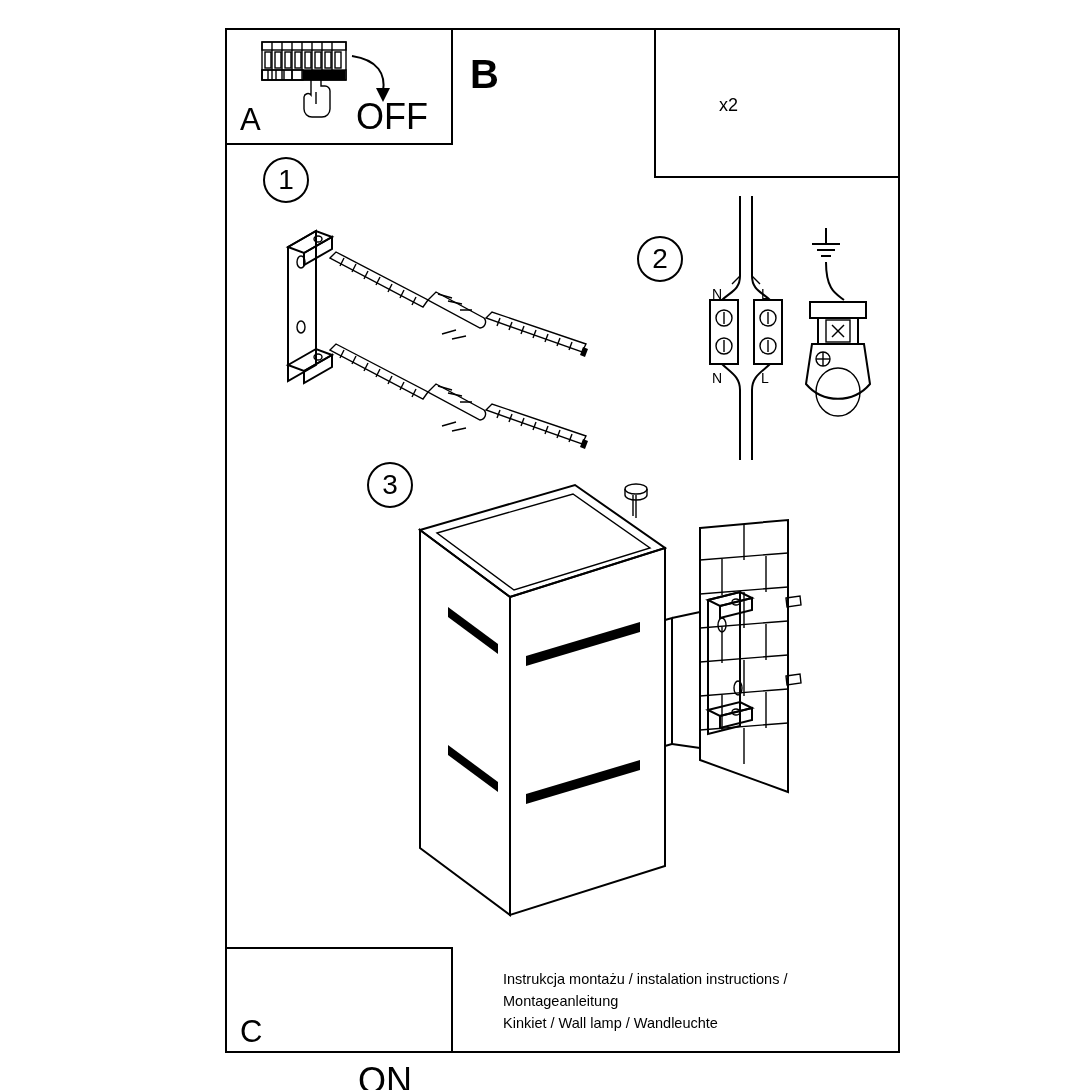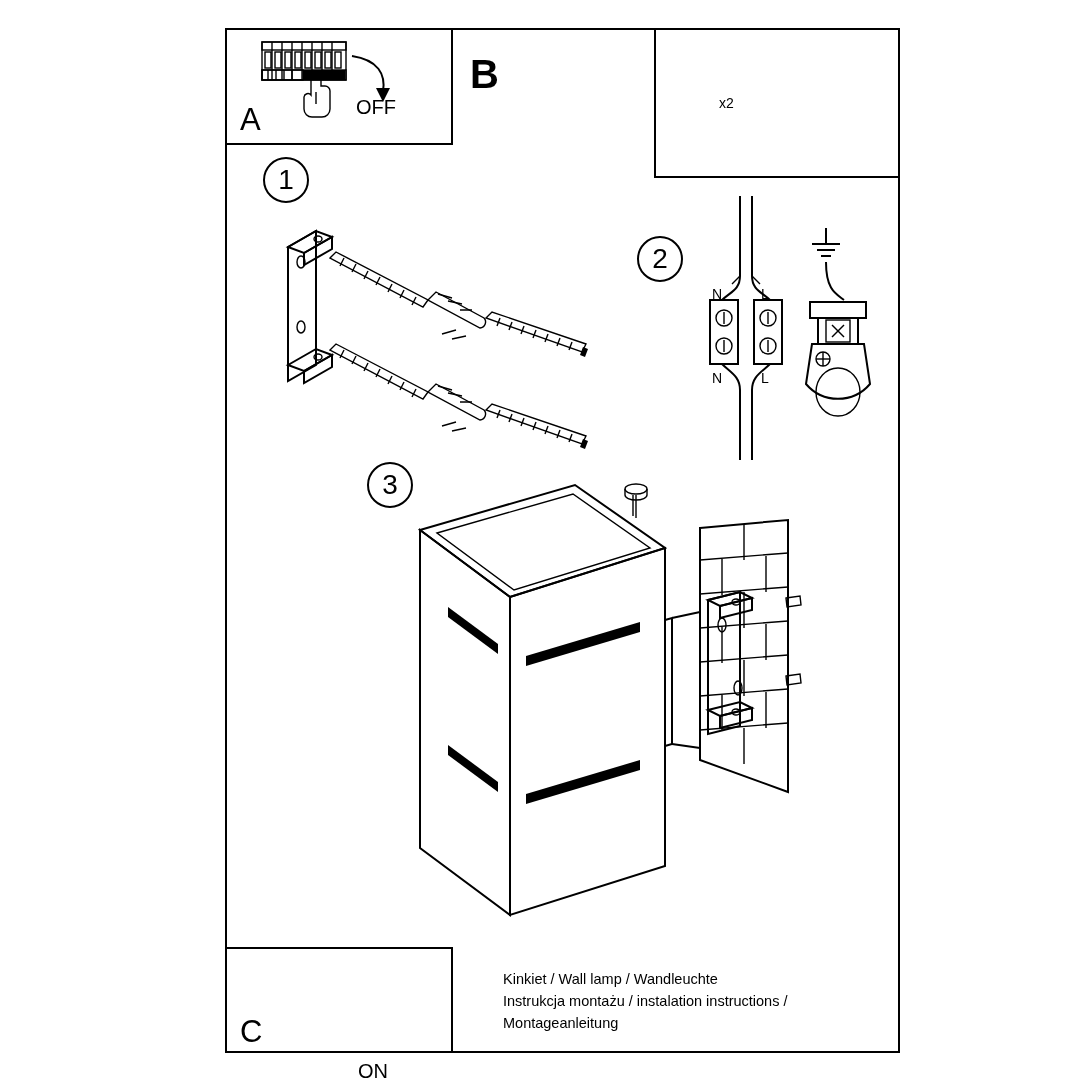--- a/index.html
+++ b/index.html
@@ -68,29 +68,29 @@
     position: absolute;
     font-size: 31px;
     font-weight: 400;
     letter-spacing: 0.5px;
   }
   .letter-a { left: 240px; top: 102px; }
   .letter-b { left: 470px; top: 52px; font-size: 40px; font-weight: 700; }
   .letter-c { left: 240px; top: 1014px; }
   .onoff {
     position: absolute;
-    font-size: 20px;
+    font-size: 36px;
   }
   .off-label { left: 356px; top: 96px; }
   .on-label  { left: 358px; top: 1060px; }
   .x2-label {
     position: absolute;
     left: 719px;
     top: 95px;
-    font-size: 14px;
+    font-size: 18px;
   }
   .step-num {
     position: absolute;
     width: 46px;
     height: 46px;
     border: 2px solid #000;
     border-radius: 50%;
     box-sizing: border-box;
     text-align: center;
     line-height: 42px;
@@ -455,17 +455,17 @@
   <div class="step-num step-1">1</div>
   <div class="step-num step-2">2</div>
   <div class="step-num step-3">3</div>
 
   <div class="wire-lbl lbl-n-top">N</div>
   <div class="wire-lbl lbl-l-top">L</div>
   <div class="wire-lbl lbl-n-bot">N</div>
   <div class="wire-lbl lbl-l-bot">L</div>
 
   <div class="caption">
+    <div>Instrukcja montażu / instalation instructions / Montageanleitung</div>
     <div>Kinkiet / Wall lamp / Wandleuchte</div>
-    <div>Instrukcja montażu / instalation instructions / Montageanleitung</div>
   </div>
 
 </div>
 
 </body></html>

